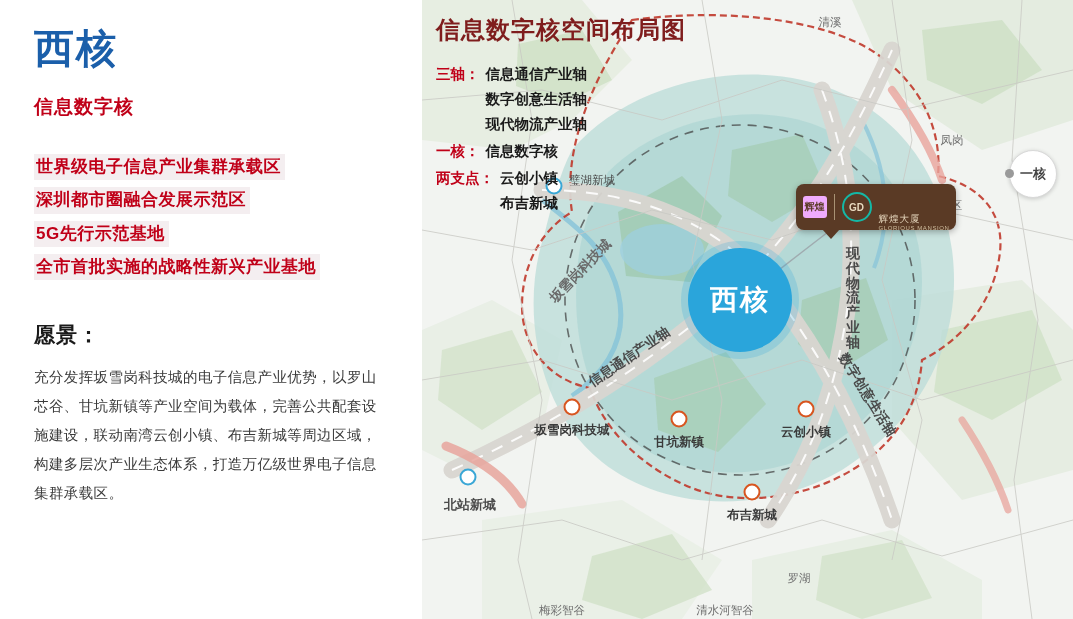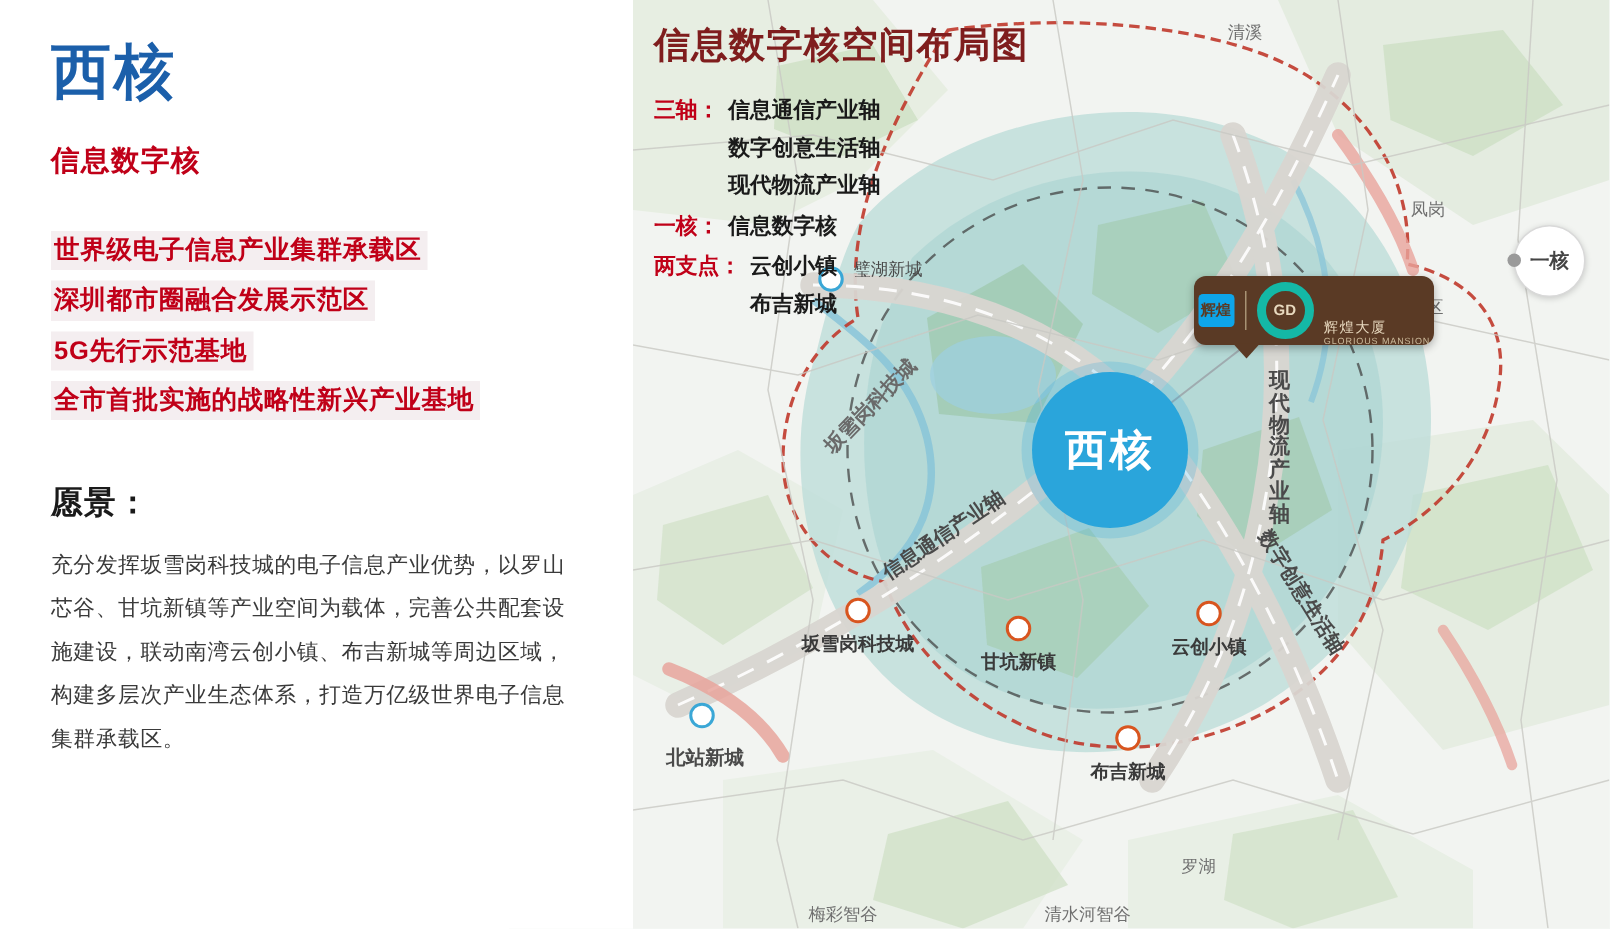--- a/index.html
+++ b/index.html
@@ -123,27 +123,27 @@
     width:160px;height:46px;border-radius:8px;background:#5a3a25;
     display:flex;align-items:center;justify-content:center;gap:7px;
     box-shadow:0 2px 6px rgba(0,0,0,0.3);
   }
   .logo-bubble:after{
     content:"";position:absolute;left:26px;bottom:-9px;
     border-left:9px solid transparent;border-right:9px solid transparent;
     border-top:10px solid #5a3a25;
   }
   .logo-mark{
-    width:24px;height:22px;background:#0ea5e9;border-radius:3px;
+    width:24px;height:22px;background:#f0abfc;border-radius:3px;
     display:flex;align-items:center;justify-content:center;
     font-size:10px;color:#5a3a25;font-weight:bold;text-align:center;
   }
   .logo-div{width:1px;height:26px;background:#c9b896;opacity:.7;}
   .logo-ring{
-    width:26px;height:26px;border-radius:50%;border:6px solid #14b8a6;
+    width:26px;height:26px;border-radius:50%;border:2px solid #14b8a6;
     display:flex;align-items:center;justify-content:center;
     font-size:10px;color:#e8d9bf;font-weight:bold;
   }
   .logo-text{display:flex;flex-direction:column;line-height:1.15;}
   .logo-cn{font-size:9.5px;color:#e8d9bf;font-weight:normal;letter-spacing:1px;margin-top:32px;}
   .logo-en{font-size:6px;color:#cdbb9c;letter-spacing:.6px;}
 
   
   .chip{
     position:absolute;z-index:45;right:16px;top:150px;

